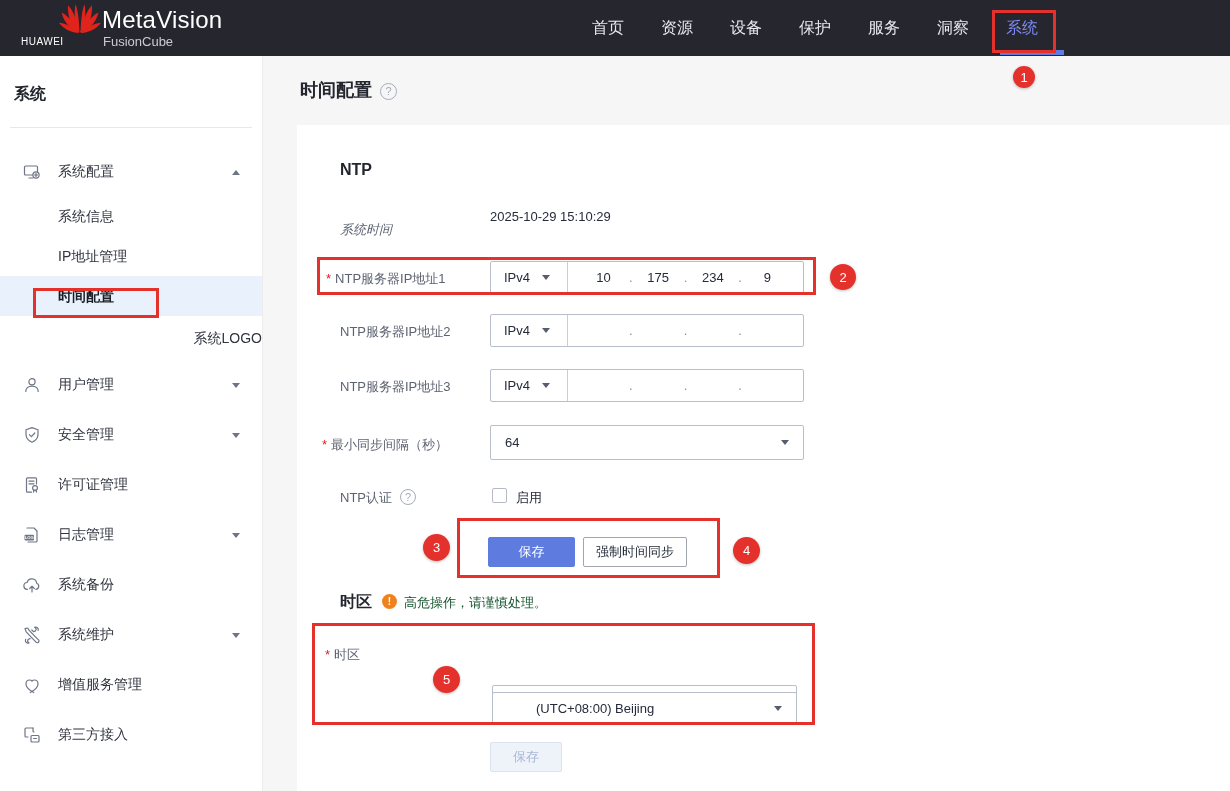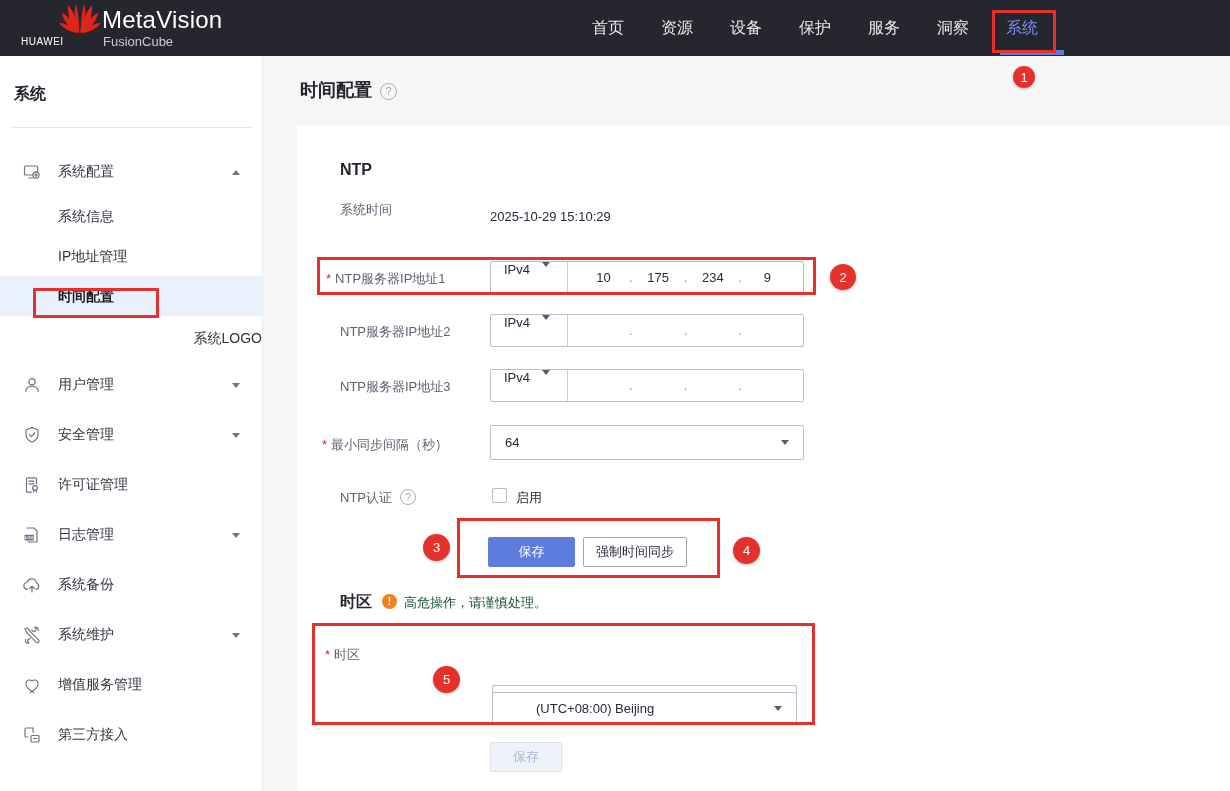--- a/index.html
+++ b/index.html
@@ -75,21 +75,21 @@
   .card { position:absolute; left:297px; top:125px; right:0; bottom:0; background:#fff; }
   .sec-heading { position:absolute; font-size:16px; font-weight:bold; color:#23262e; }
   .f-label { position:absolute; font-size:13px; color:#5c6270; white-space:nowrap; }
   .f-value { position:absolute; font-size:13px; color:#252b3a; }
   .req { color:#e02020; margin-right:4px; }
   .ip-row {
     position:absolute; left:193px; width:314px; height:33px;
     border:1px solid #b9bfca; background:#fff; display:flex; border-radius:2px;
   }
   .ip-ver {
-    width:77px; border-right:1px solid #c9cdd6; display:flex; align-items:flex-start;
+    width:77px; border-right:1px solid #c9cdd6; display:flex; align-items:center;
     padding-left:13px; font-size:13px; color:#252b3a; cursor:pointer;
   }
   .ip-ver .sel-caret { margin-left:12px; }
   .sel-caret {
     width:0; height:0; border-left:4.5px solid transparent; border-right:4.5px solid transparent;
     border-top:5.5px solid #575d6c;
   }
   .ip-octets { flex:1; display:flex; align-items:center; padding:0 10px; }
   .ip-octets .oct { flex:1; text-align:center; font-size:13px; color:#252b3a; }
   .ip-octets .dot { color:#8a909c; font-size:13px; }
@@ -253,21 +253,21 @@
 </div>
 
 <div class="page-title">
   <span>时间配置</span><span class="help-icon">?</span>
 </div>
 
 <div class="card">
 
   <div class="sec-heading" style="left:43px; top:36px;">NTP</div>
 
-  <div class="f-label" style="left:43px; top:76px;">系统时间</div>
+  <div class="f-label" style="left:43px; top:96px;font-style:italic;">系统时间</div>
   <div class="f-value" style="left:193px; top:84px;">2025-10-29 15:10:29</div>
 
   <div class="f-label" style="left:29px; top:145px;">
     <span class="req">*</span><span>NTP服务器IP地址1</span>
   </div>
   <div class="ip-row" style="top:136px;">
     <div class="ip-ver">
       <span>IPv4</span>
         <span class="sel-caret"></span>
     </div>

